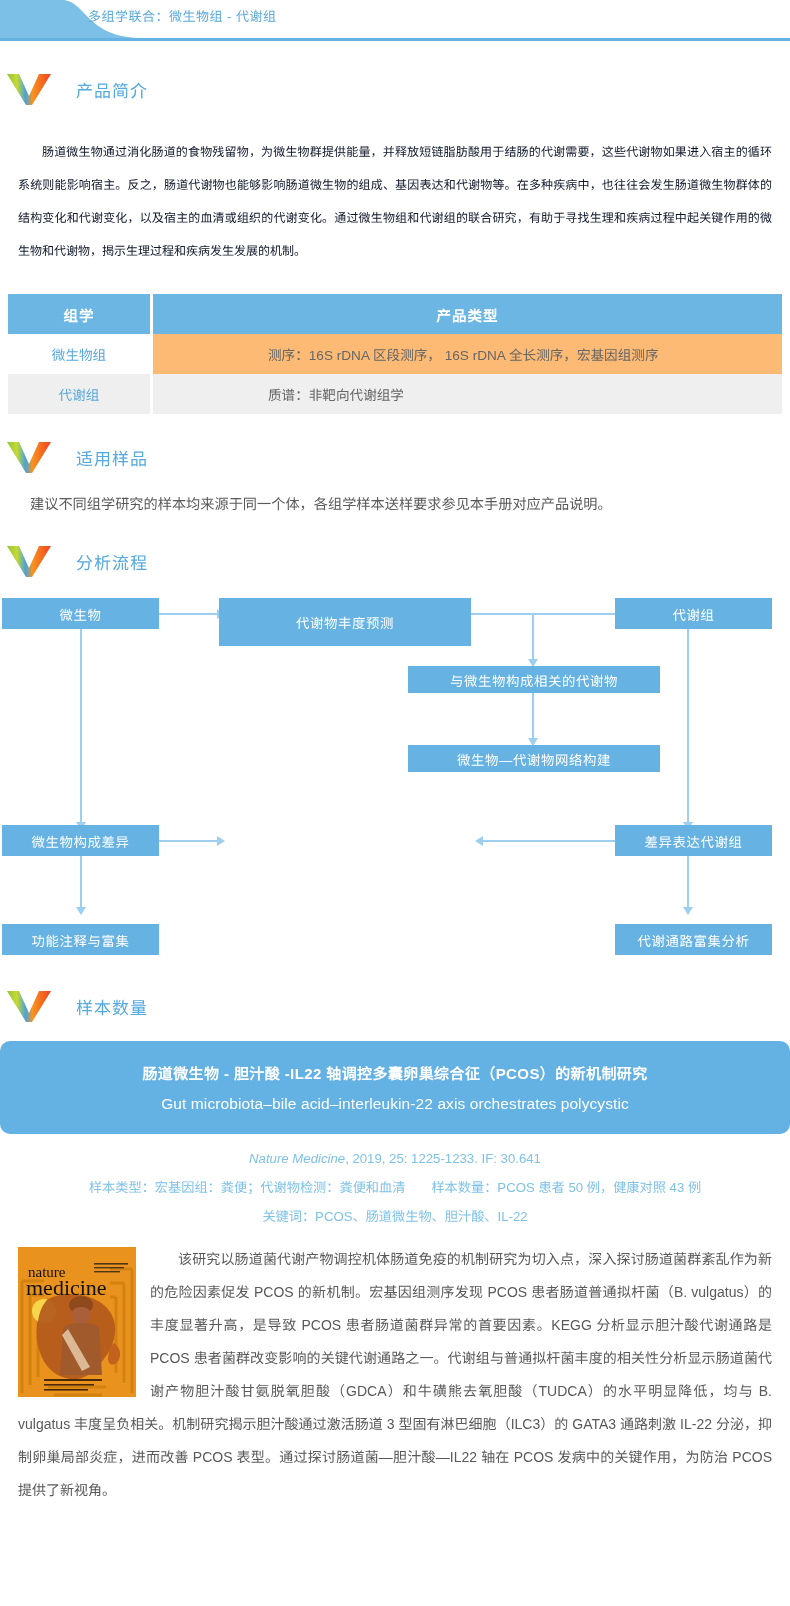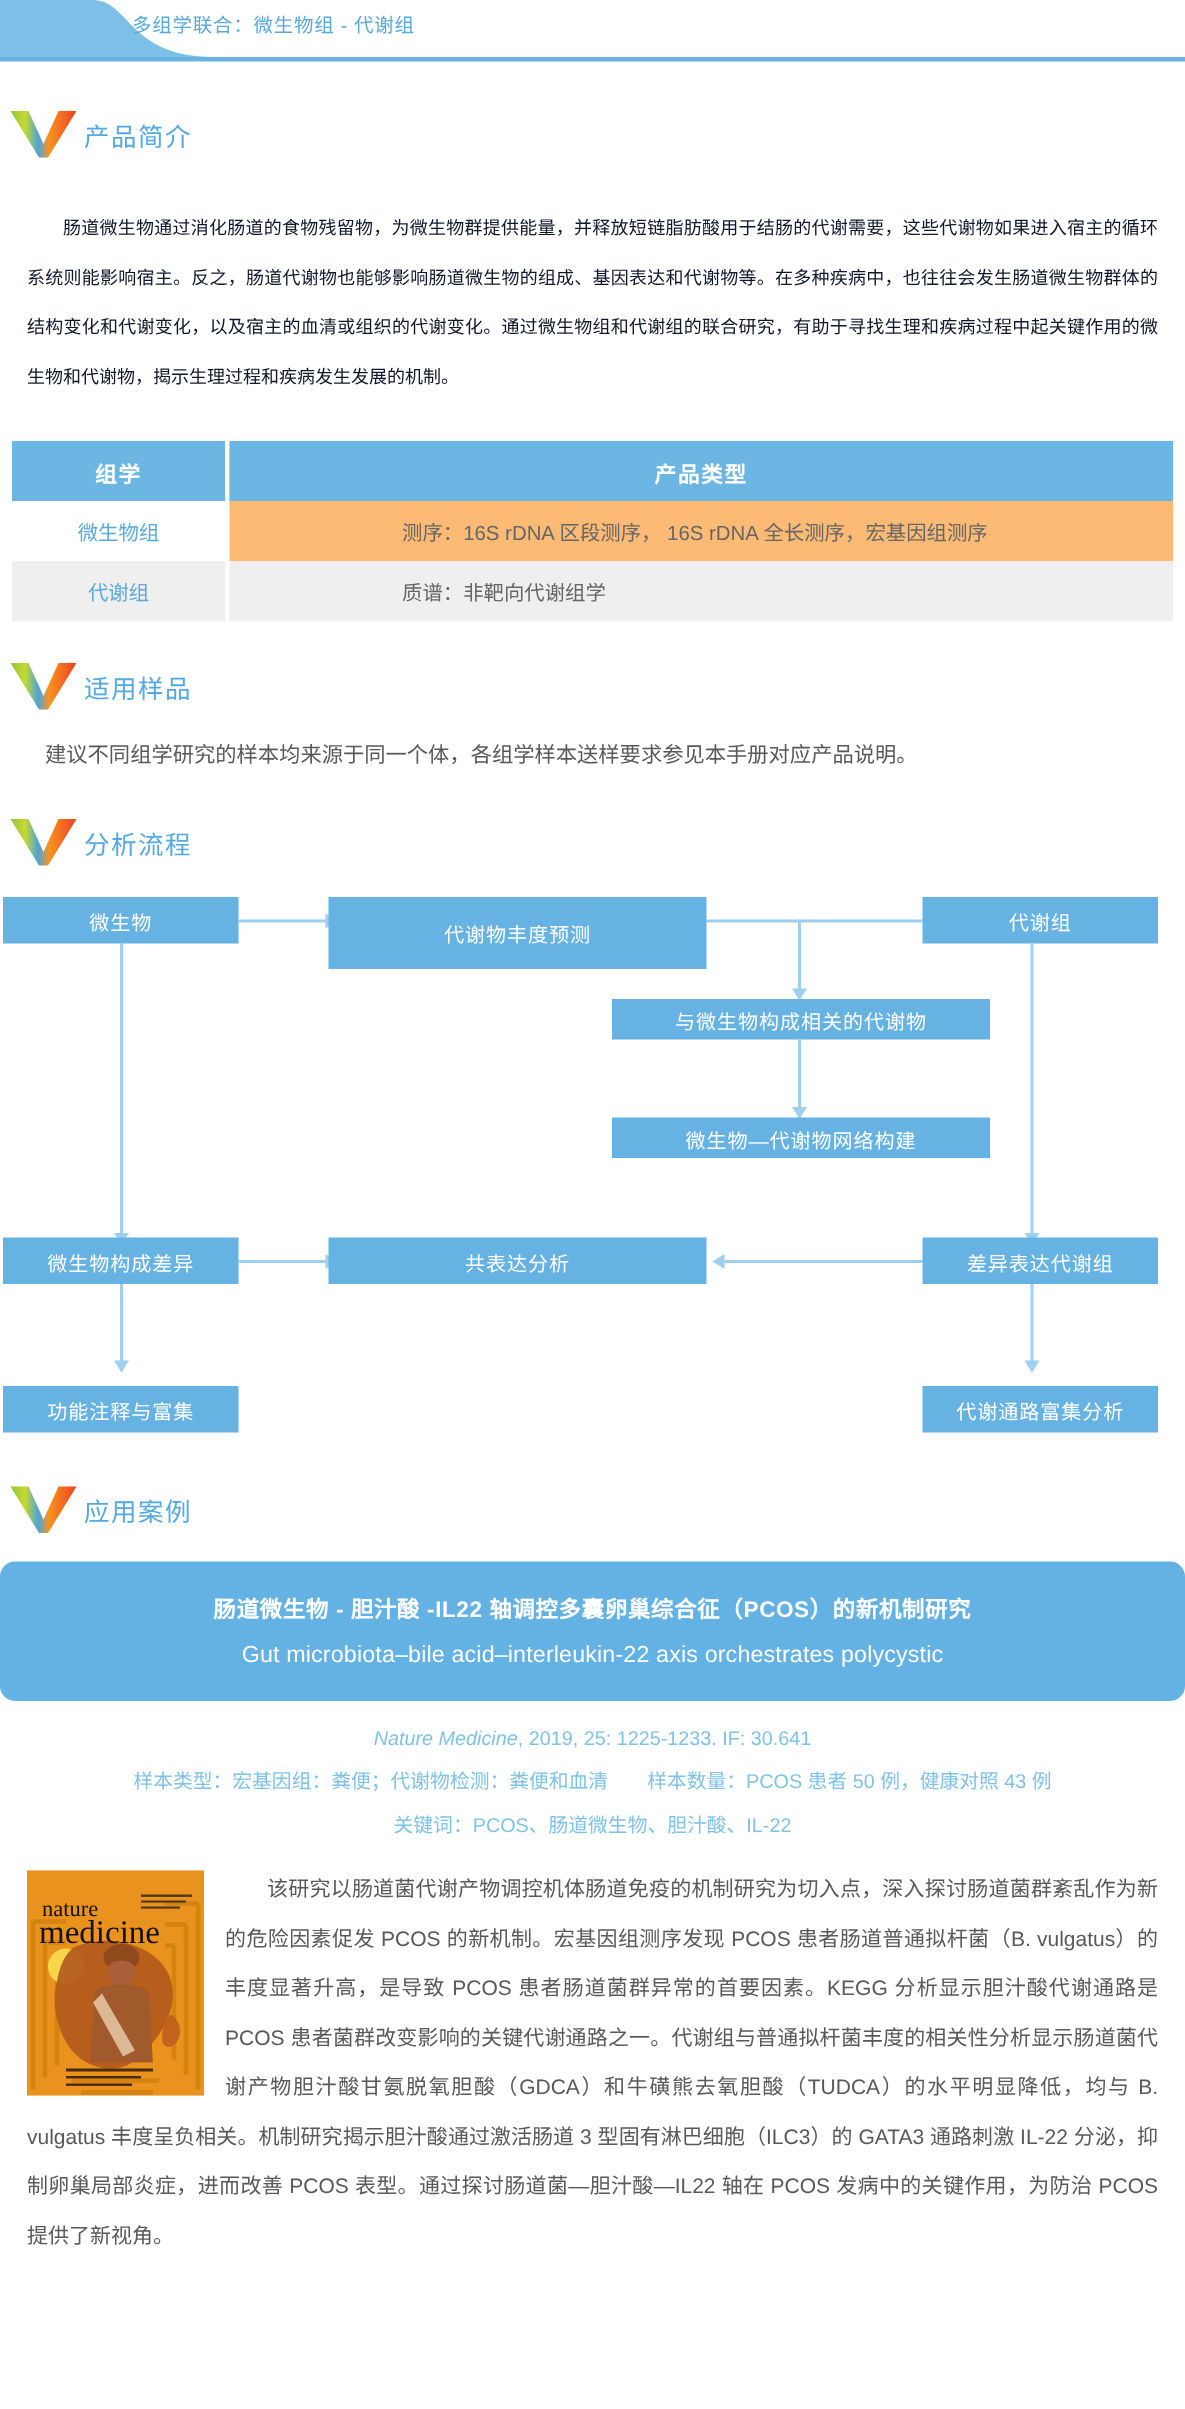--- a/index.html
+++ b/index.html
@@ -40,21 +40,21 @@
     position: absolute;
     left: 0; top: 38px;
     width: 790px; height: 3px;
     background: #66b2e2;
   }
 
   
   .section-head {
     display: flex;
     align-items: center;
-    gap: 4px;
+    gap: 24px;
     padding-left: 6px;
     margin-top: 26px;
   }
   .vmark { width: 46px; height: 34px; flex: 0 0 auto; }
   .section-title {
     font-size: 17px;
     color: #53a9e0;
     letter-spacing: 1px;
   }
 
@@ -300,31 +300,30 @@
 
   <div class="fline" style="left:687px; top:268px; width:2px; height:58px;"></div>
   <div class="farrow down" style="left:683px; top:319px;"></div>
 
   <div class="fbox" style="left:2px;   top:10px;  width:157px; height:31px;">微生物</div>
   <div class="fbox" style="left:219px; top:10px;  width:252px; height:48px;">代谢物丰度预测</div>
   <div class="fbox" style="left:615px; top:10px;  width:157px; height:31px;">代谢组</div>
   <div class="fbox" style="left:408px; top:78px;  width:252px; height:27px;">与微生物构成相关的代谢物</div>
   <div class="fbox" style="left:408px; top:157px; width:252px; height:27px;">微生物—代谢物网络构建</div>
   <div class="fbox" style="left:2px;   top:237px; width:157px; height:31px;">微生物构成差异</div>
-  <div class="fbox" style="left:219px; top:237px; width:252px; height:31px;">共表达分析</div>
   <div class="fbox" style="left:615px; top:237px; width:157px; height:31px;">差异表达代谢组</div>
   <div class="fbox" style="left:2px;   top:336px; width:157px; height:31px;">功能注释与富集</div>
   <div class="fbox" style="left:615px; top:336px; width:157px; height:31px;">代谢通路富集分析</div>
 </div>
 
 <div class="section-head">
   <svg class="vmark" viewBox="0 0 46 34">
     <path d="M1,2 L13,2 L23,24 L33,2 L45,2 L26,33 L20,33 Z" fill="url(#vg1)"></path>
   </svg>
-  <div class="section-title">应用案例</div>
+  <div class="section-title">样本数量</div>
 </div>
 
 <div class="case-banner">
   <div class="case-title-cn">肠道微生物 - 胆汁酸 -IL22 轴调控多囊卵巢综合征（PCOS）的新机制研究</div>
   <div class="case-title-en">Gut microbiota–bile acid–interleukin-22 axis orchestrates polycystic</div>
 </div>
 
 <div class="case-meta">
   <div><span class="jname">Nature Medicine</span><span>, 2019, 25: 1225-1233. IF: 30.641</span></div>
   <div><span>样本类型：宏基因组：粪便；代谢物检测：粪便和血清</span><span class="meta-gap"></span><span>样本数量：PCOS 患者 50 例，健康对照 43 例</span></div>

